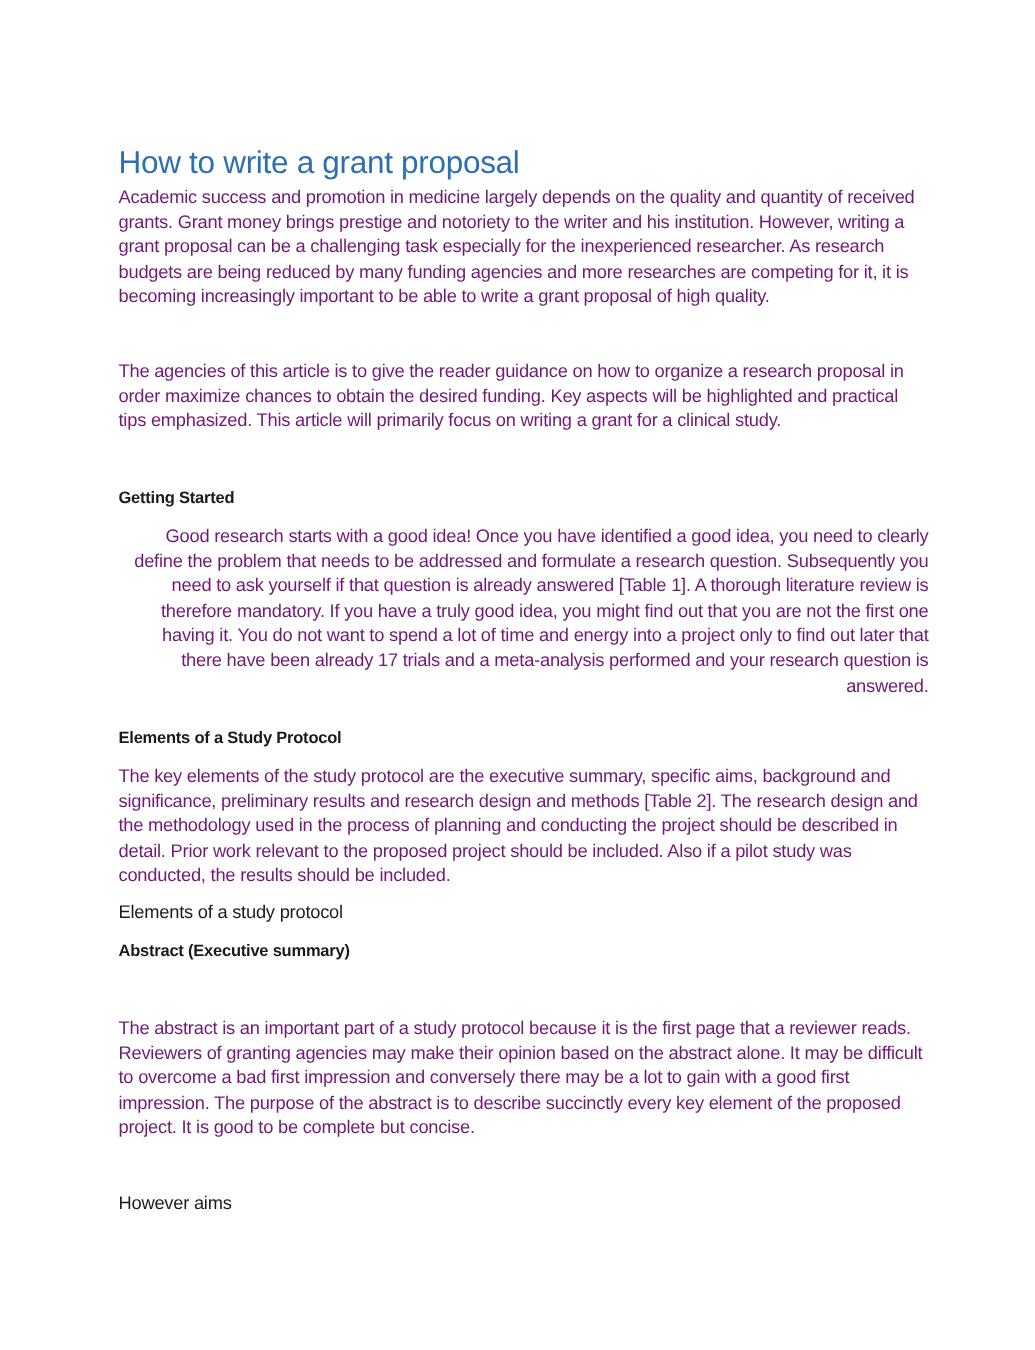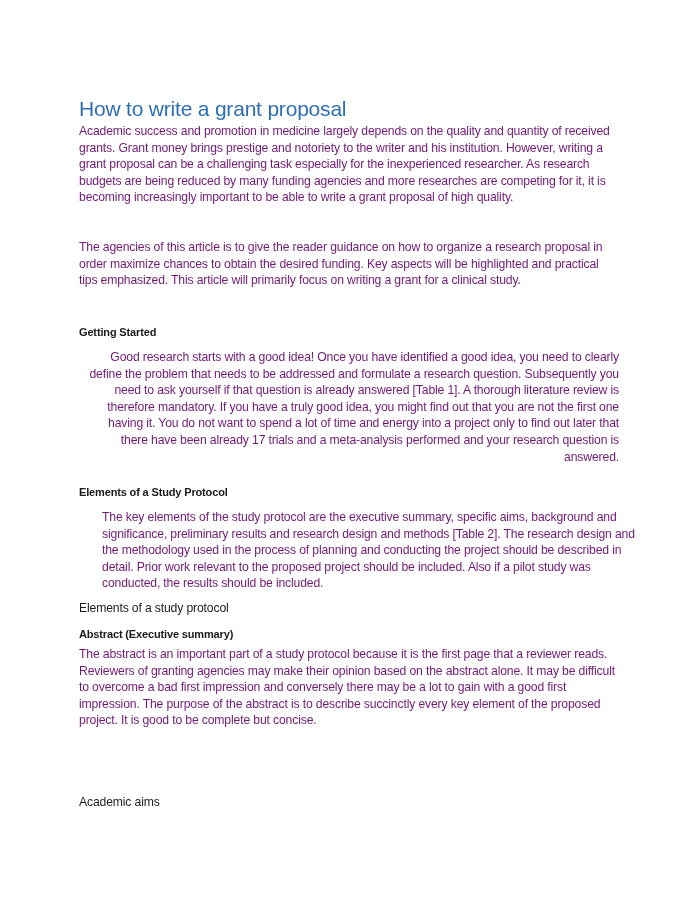--- a/index.html
+++ b/index.html
@@ -75,27 +75,27 @@
   </div>
 
   <div class="heading" style="top:324px;">Getting Started</div>
 
   <div class="block" style="top:349px;text-align:right;">
     <p>Good research starts with a good idea! Once you have identified a good idea, you need to clearly define the problem that needs to be addressed and formulate a research question. Subsequently you need to ask yourself if that question is already answered [Table 1]. A thorough literature review is therefore mandatory. If you have a truly good idea, you might find out that you are not the first one having it. You do not want to spend a lot of time and energy into a project only to find out later that there have been already 17 trials and a meta-analysis performed and your research question is answered.</p>
   </div>
 
   <div class="heading" style="top:484px;">Elements of a Study Protocol</div>
 
-  <div class="block" style="top:509px;margin-left:23px;">
+  <div class="block" style="top:509px;">
     <p>The key elements of the study protocol are the executive summary, specific aims, background and significance, preliminary results and research design and methods [Table 2]. The research design and the methodology used in the process of planning and conducting the project should be described in detail. Prior work relevant to the proposed project should be included. Also if a pilot study was conducted, the results should be included.</p>
   </div>
 
   <div class="plain" style="top:600px;">Elements of a study protocol</div>
 
   <div class="heading" style="top:626px;">Abstract (Executive summary)</div>
 
-  <div class="block" style="top:646px;">
+  <div class="block" style="top:677px;">
     <p>The abstract is an important part of a study protocol because it is the first page that a reviewer reads. Reviewers of granting agencies may make their opinion based on the abstract alone. It may be difficult to overcome a bad first impression and conversely there may be a lot to gain with a good first impression. The purpose of the abstract is to describe succinctly every key element of the proposed project. It is good to be complete but concise.</p>
   </div>
 
-  <div class="plain" style="top:794px;">Academic aims</div>
+  <div class="plain" style="top:794px;">However aims</div>
 
 </div>
 
 </body></html>

